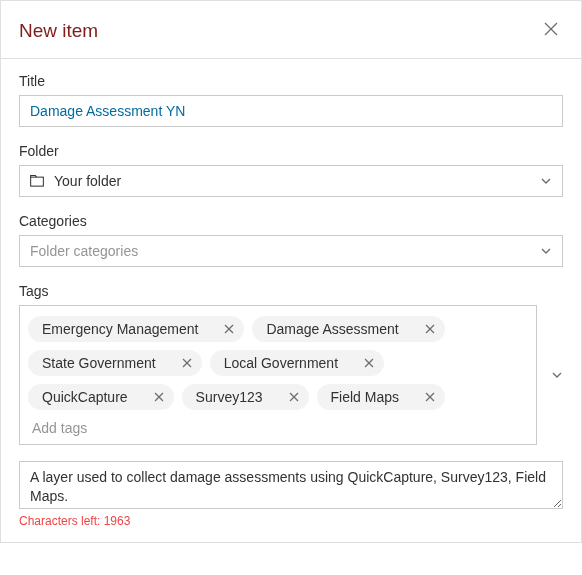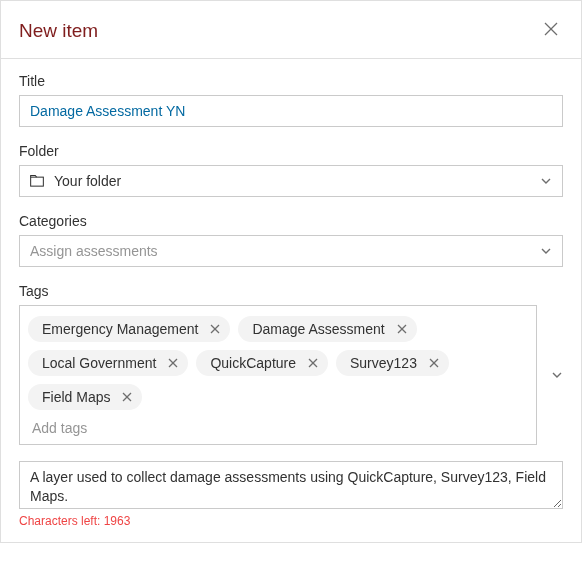--- a/index.html
+++ b/index.html
@@ -128,20 +128,21 @@
       margin-bottom: 4px;
     }
     .tag-chip {
       display: inline-flex;
       align-items: center;
       background: #f3f3f3;
       border-radius: 14px;
       padding: 5px 10px 5px 14px;
       font-size: 14px;
       color: #323232;
+      gap: 14px;
     }
     .tag-remove {
       background: none;
       border: none;
       margin-left: 12px;
       cursor: pointer;
       color: #6e6e6e;
       display: flex;
       align-items: center;
       padding: 0;
@@ -228,21 +229,21 @@
           <svg viewBox="0 0 12 12" fill="none" stroke="currentColor" stroke-width="1.4">
             <polyline points="2,4 6,8 10,4"></polyline>
           </svg>
         </span>
       </div>
     </div>
 
     <div class="field-group">
       <label class="field-label">Categories</label>
       <div class="select-wrap">
-        <span class="select-placeholder">Assign assessments</span>
+        <span class="select-placeholder">Folder categories</span>
         <span class="chevron">
           <svg viewBox="0 0 12 12" fill="none" stroke="currentColor" stroke-width="1.4">
             <polyline points="2,4 6,8 10,4"></polyline>
           </svg>
         </span>
       </div>
     </div>
 
     <div class="field-group">
       <label class="field-label">Tags</label>
@@ -253,20 +254,29 @@
                 <span>Emergency Management</span>
                 <button class="tag-remove">
                   <span><svg viewBox="0 0 10 10" stroke="currentColor" stroke-width="1.3" fill="none">
                       <line x1="1" y1="1" x2="9" y2="9"></line>
                       <line x1="9" y1="1" x2="1" y2="9"></line>
                     </svg></span>
                 </button>
               </span>
               <span class="tag-chip">
                 <span>Damage Assessment</span>
+                <button class="tag-remove">
+                  <span><svg viewBox="0 0 10 10" stroke="currentColor" stroke-width="1.3" fill="none">
+                      <line x1="1" y1="1" x2="9" y2="9"></line>
+                      <line x1="9" y1="1" x2="1" y2="9"></line>
+                    </svg></span>
+                </button>
+              </span>
+              <span class="tag-chip">
+                <span>State Government</span>
                 <button class="tag-remove">
                   <span><svg viewBox="0 0 10 10" stroke="currentColor" stroke-width="1.3" fill="none">
                       <line x1="1" y1="1" x2="9" y2="9"></line>
                       <line x1="9" y1="1" x2="1" y2="9"></line>
                     </svg></span>
                 </button>
               </span>
               <span class="tag-chip">
                 <span>Local Government</span>
                 <button class="tag-remove">

